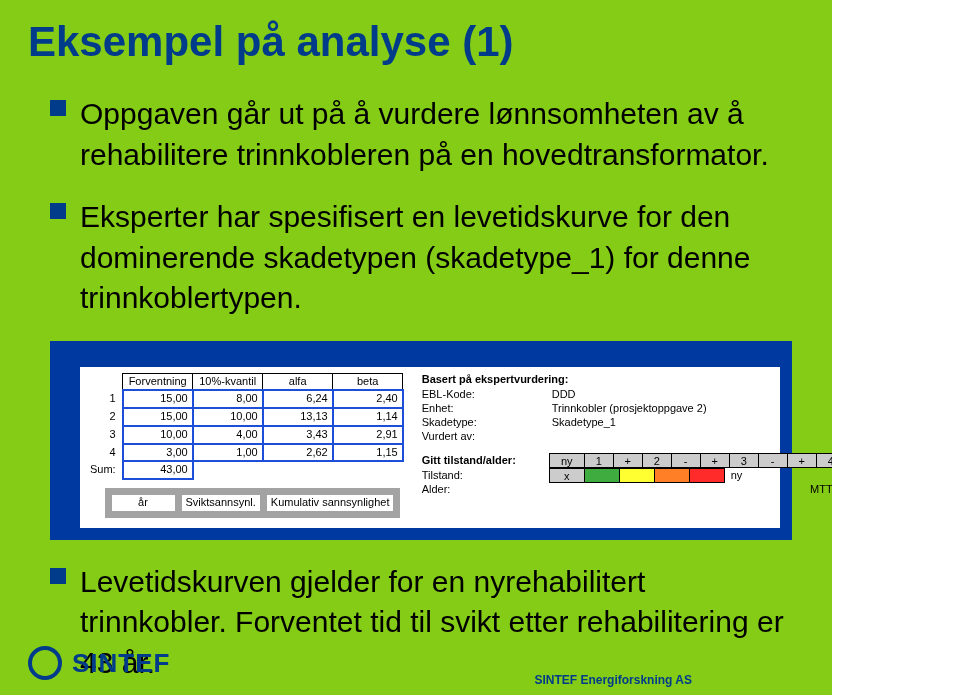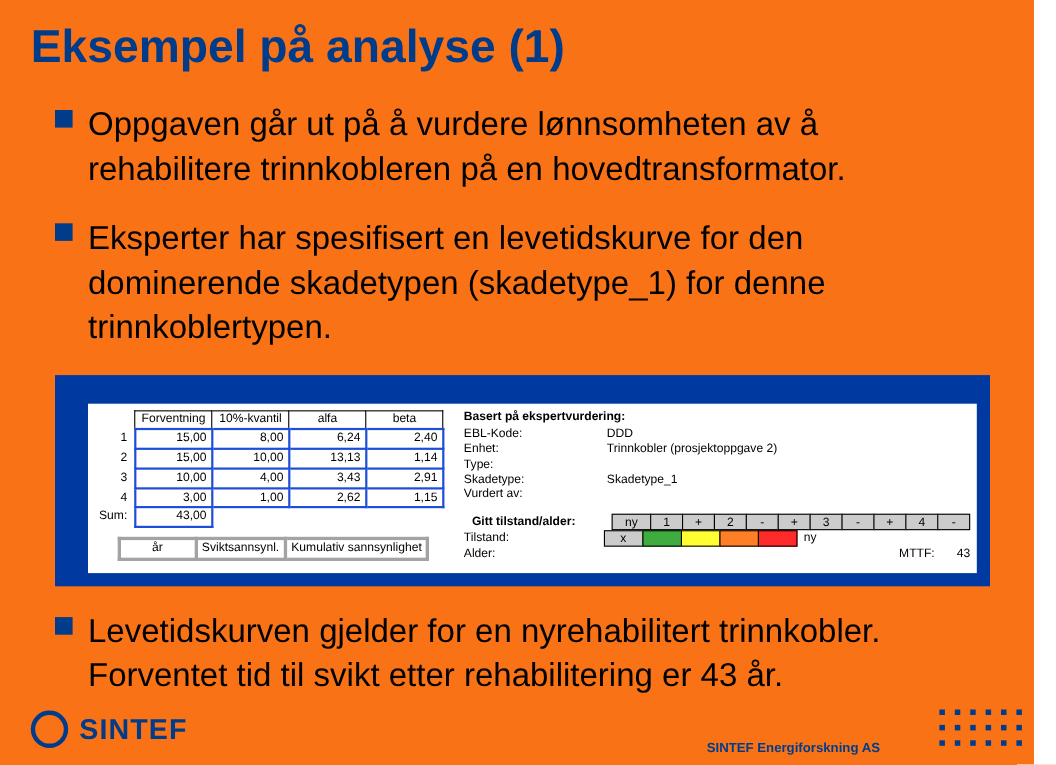--- a/index.html
+++ b/index.html
@@ -1,17 +1,17 @@
 <!DOCTYPE html>
 <html><head>
 <meta charset="utf-8">
 <style>
   * { box-sizing: border-box; margin: 0; padding: 0; }
   html, body { width: 960px; height: 695px; font-family: Arial, Helvetica, sans-serif; background: #fff; }
-  .slide { width: 940px; height: 695px; position: relative; background: #f97316; overflow: hidden; }
+  .slide { width: 832px; height: 695px; position: relative; background: #84cc16; overflow: hidden; }
   .title { color: #003c8a; font-size: 42px; font-weight: bold; padding: 18px 0 0 28px; }
   .content { padding: 28px 40px 0 50px; }
   .bullet-row { display: flex; align-items: flex-start; margin-bottom: 22px; }
   .bullet-sq { width: 16px; height: 16px; background: #003c8a; flex: 0 0 16px; margin-top: 6px; margin-right: 14px; }
   .bullet-text { font-size: 30px; color: #000; line-height: 1.35; }
   .table-panel { background: #0039a0; padding: 26px 12px 12px 30px; margin-top: 8px; }
   .white-box { background: #fff; padding: 6px 6px 10px 6px; }
   .grid { display: flex; flex-direction: row; gap: 18px; font-size: 11px; color: #000; line-height: 1.25; }
   .left-block, .right-block { }
   .left-block { flex: 0 0 auto; }
@@ -19,21 +19,21 @@
 
   table { border-collapse: collapse; }
   .t-left { }
   .t-left th, .t-left td { padding: 1px 4px; text-align: right; }
   .t-left th { border: 1px solid #000; background: #fff; font-weight: normal; text-align: center; }
   .t-left .rowlabel { border: none; text-align: right; padding-right: 6px; }
   .t-left td.cell { border: 2px solid #1d4ed8; min-width: 70px; }
   .t-left td.nocell { border: none; }
 
   .t-bottom td { padding: 1px 4px; text-align: center; }
-  .t-bottom .outl { border: 3px solid #a3a3a3; min-width: 70px; margin-left: 13px; }
+  .t-bottom .outl { border: 7px solid #a3a3a3; min-width: 70px; margin-left: 13px; }
 
   .r-title { font-weight: bold; margin-bottom: 2px; }
   .r-row { display: flex; }
   .r-lab { width: 130px; }
   .r-val { }
   .r-rowgap { height: 10px; }
 
   .tilstand-row { display: flex; align-items: center; }
   .tilstand-row .lab { width: 128px; }
   .colcell { display: inline-block; width: 36px; height: 15px; border: 1px solid #000; margin-left: -1px; }
@@ -142,24 +142,20 @@
 
           <div class="right-block">
             <div class="r-title">Basert på ekspertvurdering:</div>
             <div class="r-row">
                 <div class="r-lab">EBL-Kode:</div>
                 <div class="r-val">DDD</div>
               </div>
             <div class="r-row">
                 <div class="r-lab">Enhet:</div>
                 <div class="r-val">Trinnkobler (prosjektoppgave 2)</div>
-              </div>
-            <div class="r-row">
-                <div class="r-lab">Type:</div>
-                <div class="r-val"></div>
               </div>
             <div class="r-row">
                 <div class="r-lab">Skadetype:</div>
                 <div class="r-val">Skadetype_1</div>
               </div>
             <div class="r-row">
                 <div class="r-lab">Vurdert av:</div>
                 <div class="r-val"></div>
               </div>
 

